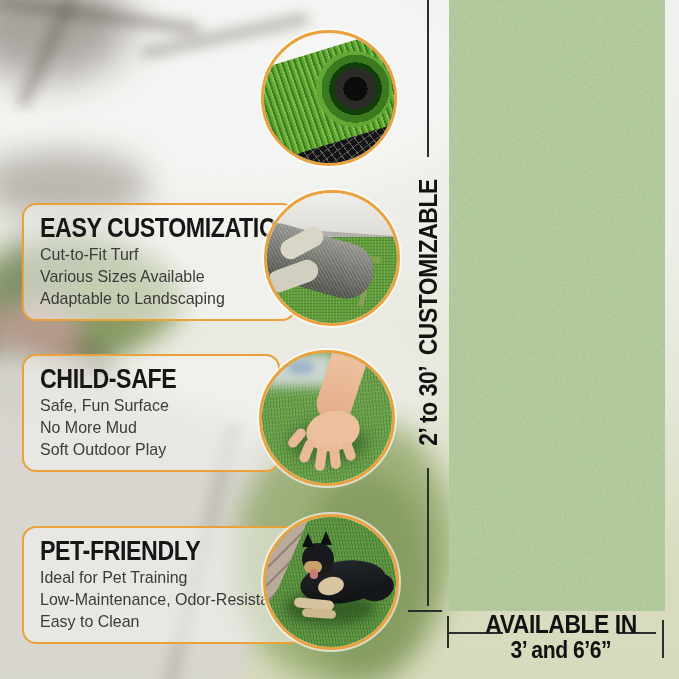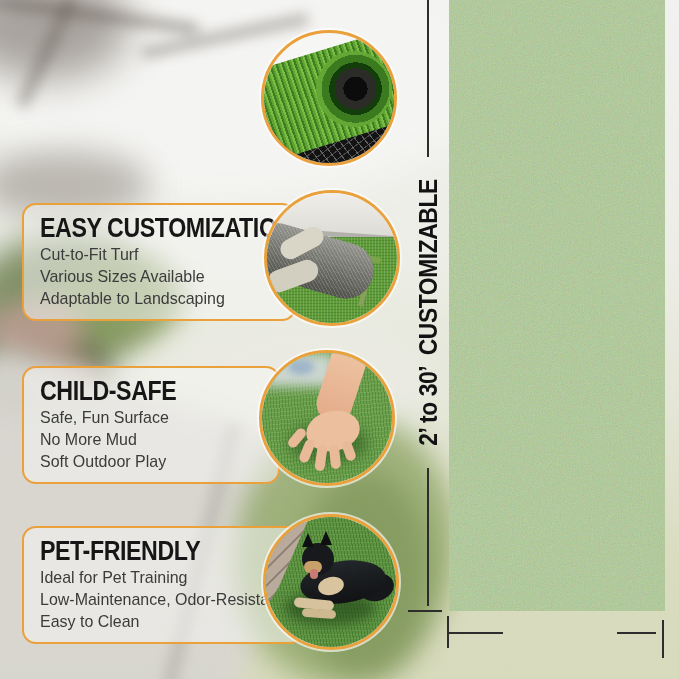--- a/index.html
+++ b/index.html
@@ -41,21 +41,21 @@
     font-weight:700;font-size:27px;line-height:32px;color:#161616;
     letter-spacing:-0.5px;white-space:nowrap;
     transform:scaleX(0.86);transform-origin:left center;
   }
   .feature-line{
     font-weight:400;font-size:17px;line-height:22px;color:#3b3b3b;
     white-space:nowrap;transform:scaleX(0.94);transform-origin:left center;
   }
   .fb1{top:42px;width:290px;}
   .fb2{top:203px;width:274px;}
-  .fb3{top:366px;width:258px;}
+  .fb3{top:354px;width:258px;}
   .fb4{top:526px;width:282px;}
 
   
   .photo-circle{
     position:absolute;width:136px;height:136px;border-radius:50%;
     border:3px solid #EAA13C;box-sizing:border-box;overflow:hidden;z-index:3;
     background:#f6f7f5;box-shadow:0 0 0 2px rgba(255,255,255,.65);
   }
   .pc1{left:261px;top:30px;}
   .pc2{left:264px;top:190px;}
@@ -192,20 +192,22 @@
 
   <div class="dim vseg1"></div>
   <div class="dim vseg2"></div>
   <div class="dim vcap-bottom"></div>
   <div class="length-label"><span>2’ to 30’  CUSTOMIZABLE</span></div>
 
   <div class="dim h-tick-left"></div>
   <div class="dim h-tick-right"></div>
   <div class="dim hseg-left"></div>
   <div class="dim hseg-right"></div>
+  <div class="width-label-1"><span>AVAILABLE IN</span></div>
+  <div class="width-label-2"><span>3’ and 6’6”</span></div>
 
 
   <div class="feature-box fb2">
     <div class="feature-title">EASY CUSTOMIZATION</div>
     <div class="feature-line">Cut-to-Fit Turf</div>
     <div class="feature-line">Various Sizes Available</div>
     <div class="feature-line">Adaptable to Landscaping</div>
   </div>
 
   <div class="feature-box fb3">

